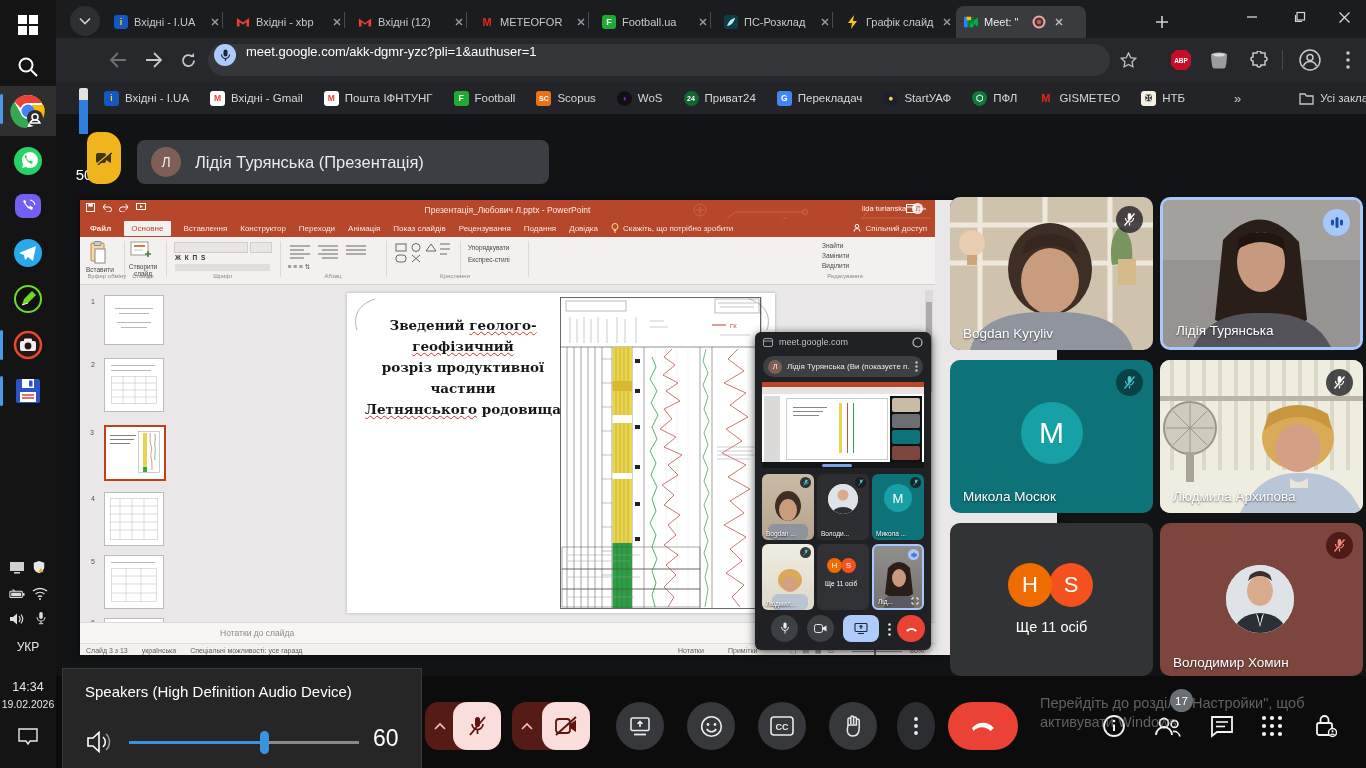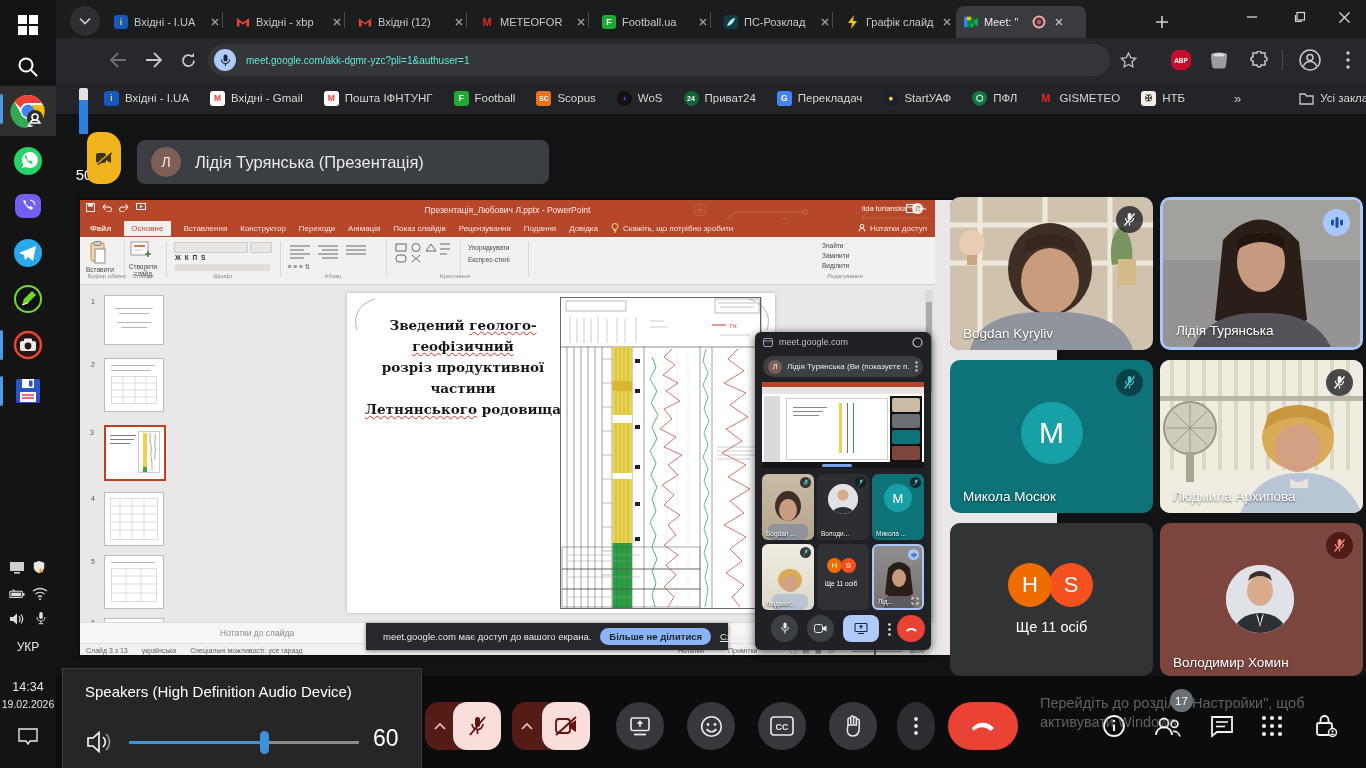--- a/index.html
+++ b/index.html
@@ -26,21 +26,21 @@
   .tab-sep{position:absolute;top:12px;width:1px;height:16px;background:#4a4b4e;}
   .favicon{width:14px;height:14px;border-radius:3px;flex:0 0 auto;font-size:9px;font-weight:bold;
            display:flex;align-items:center;justify-content:center;}
   .xsvg{width:14px;height:14px;opacity:.8;flex:0 0 auto;}
   .winbtn{position:absolute;top:0;width:44px;height:34px;display:flex;align-items:center;justify-content:center;color:#d7d8da;}
 
   
   .toolbar{left:56px;top:38px;width:1310px;height:44px;background:#27282b;}
   .navic{color:#c6c8cb;width:28px;height:28px;}
   .urlpill{position:absolute;left:152px;top:6px;width:896px;height:32px;background:#35363a;border-radius:16px;
-           display:flex;align-items:center;gap:10px;padding-left:6px;color:#5eead4;font-size:10px;}
+           display:flex;align-items:flex-start;gap:10px;padding-left:6px;color:#ffffff;font-size:13px;}
   .micbadge{width:22px;height:22px;border-radius:50%;background:#aecbfa;display:flex;align-items:center;justify-content:center;}
 
   
   .bookmarks{left:56px;top:82px;width:1310px;height:32px;background:#232427;display:flex;align-items:center;
              padding-left:48px;gap:21px;box-sizing:border-box;font-size:11.5px;color:#d6d7d9;}
   .bm{display:flex;align-items:center;gap:6px;white-space:nowrap;}
   .bmi{width:15px;height:15px;border-radius:3px;font-size:8.5px;font-weight:bold;display:flex;align-items:center;justify-content:center;color:#fff;}
 
   
   .meetbg{left:56px;top:114px;width:1310px;height:654px;background:#121314;}
@@ -599,21 +599,21 @@
             <line x1="2.7" y1="7.5" x2="5.3" y2="7.5" stroke="#ffe28a"></line>
             <line x1="3" y1="9" x2="5" y2="9" stroke="#ffe28a"></line>
           </svg>
         <span>Скажіть, що потрібно зробити</span>
       </span>
       <span class="row" style="position:absolute;right:8px;gap:4px;">
         <svg width="8" height="8" viewBox="0 0 8 8">
             <circle cx="4" cy="2.2" r="1.8" fill="none" stroke="#fff"></circle>
             <path d="M1 7.5a3 3 0 0 1 6 0" fill="none" stroke="#fff"></path>
           </svg>
-        <span>Нотатки доступ</span>
+        <span>Спільний доступ</span>
       </span>
     </div>
 
     <div class="ribbon">
       <div class="abs" style="left:8px;top:4px;width:22px;height:26px;">
         <svg width="20" height="24" viewBox="0 0 20 24">
             <rect x="3" y="2" width="13" height="18" rx="1" fill="#f6d7a8" stroke="#b58a4a"></rect>
             <rect x="6" y="0.5" width="7" height="4" rx="1" fill="#cfcdcb" stroke="#8a8886"></rect>
             <rect x="7" y="8" width="10" height="14" fill="#fff" stroke="#8a8886"></rect>
           </svg>
@@ -899,29 +899,20 @@
       <span style="position:absolute;left:598px;">Нотатки</span>
       <span style="position:absolute;left:648px;">Примітки</span>
       <span style="position:absolute;left:710px;letter-spacing:2px;color:#777;">▢ ▤ ▦ ▭</span>
       <span style="position:absolute;left:772px;width:50px;height:1px;background:#9a9896;top:7px;"></span>
       <span style="position:absolute;left:794px;top:4px;width:2px;height:7px;background:#6a6866;"></span>
       <span style="position:absolute;left:830px;">80%</span>
     </div>
 
   </div>
 
-  <div class="abs sharebar">
-    <svg width="8" height="11" viewBox="0 0 8 11">
-        <rect x="0" y="0" width="2.6" height="11" fill="#e5e7ea"></rect>
-        <rect x="5" y="0" width="2.6" height="11" fill="#e5e7ea"></rect>
-      </svg>
-    <span class="txt">meet.google.com має доступ до вашого екрана.</span>
-    <span class="stop-pill">Більше не ділитися</span>
-    <span class="hide-link">Сховати</span>
-  </div>
 
   <div class="abs pip">
     <div class="pip-top">
       <svg width="10" height="9" viewBox="0 0 10 9">
           <rect x="0.5" y="0.5" width="9" height="8" rx="1.5" fill="none" stroke="#9aa0a6"></rect>
           <line x1="0.5" y1="3" x2="9.5" y2="3" stroke="#9aa0a6"></line>
         </svg>
       <span>meet.google.com</span>
       <svg style="position:absolute;right:8px;" width="11" height="11" viewBox="0 0 11 11">
           <circle cx="5.5" cy="5.5" r="4.5" fill="none" stroke="#bdc1c6" stroke-width="1.2"></circle>

